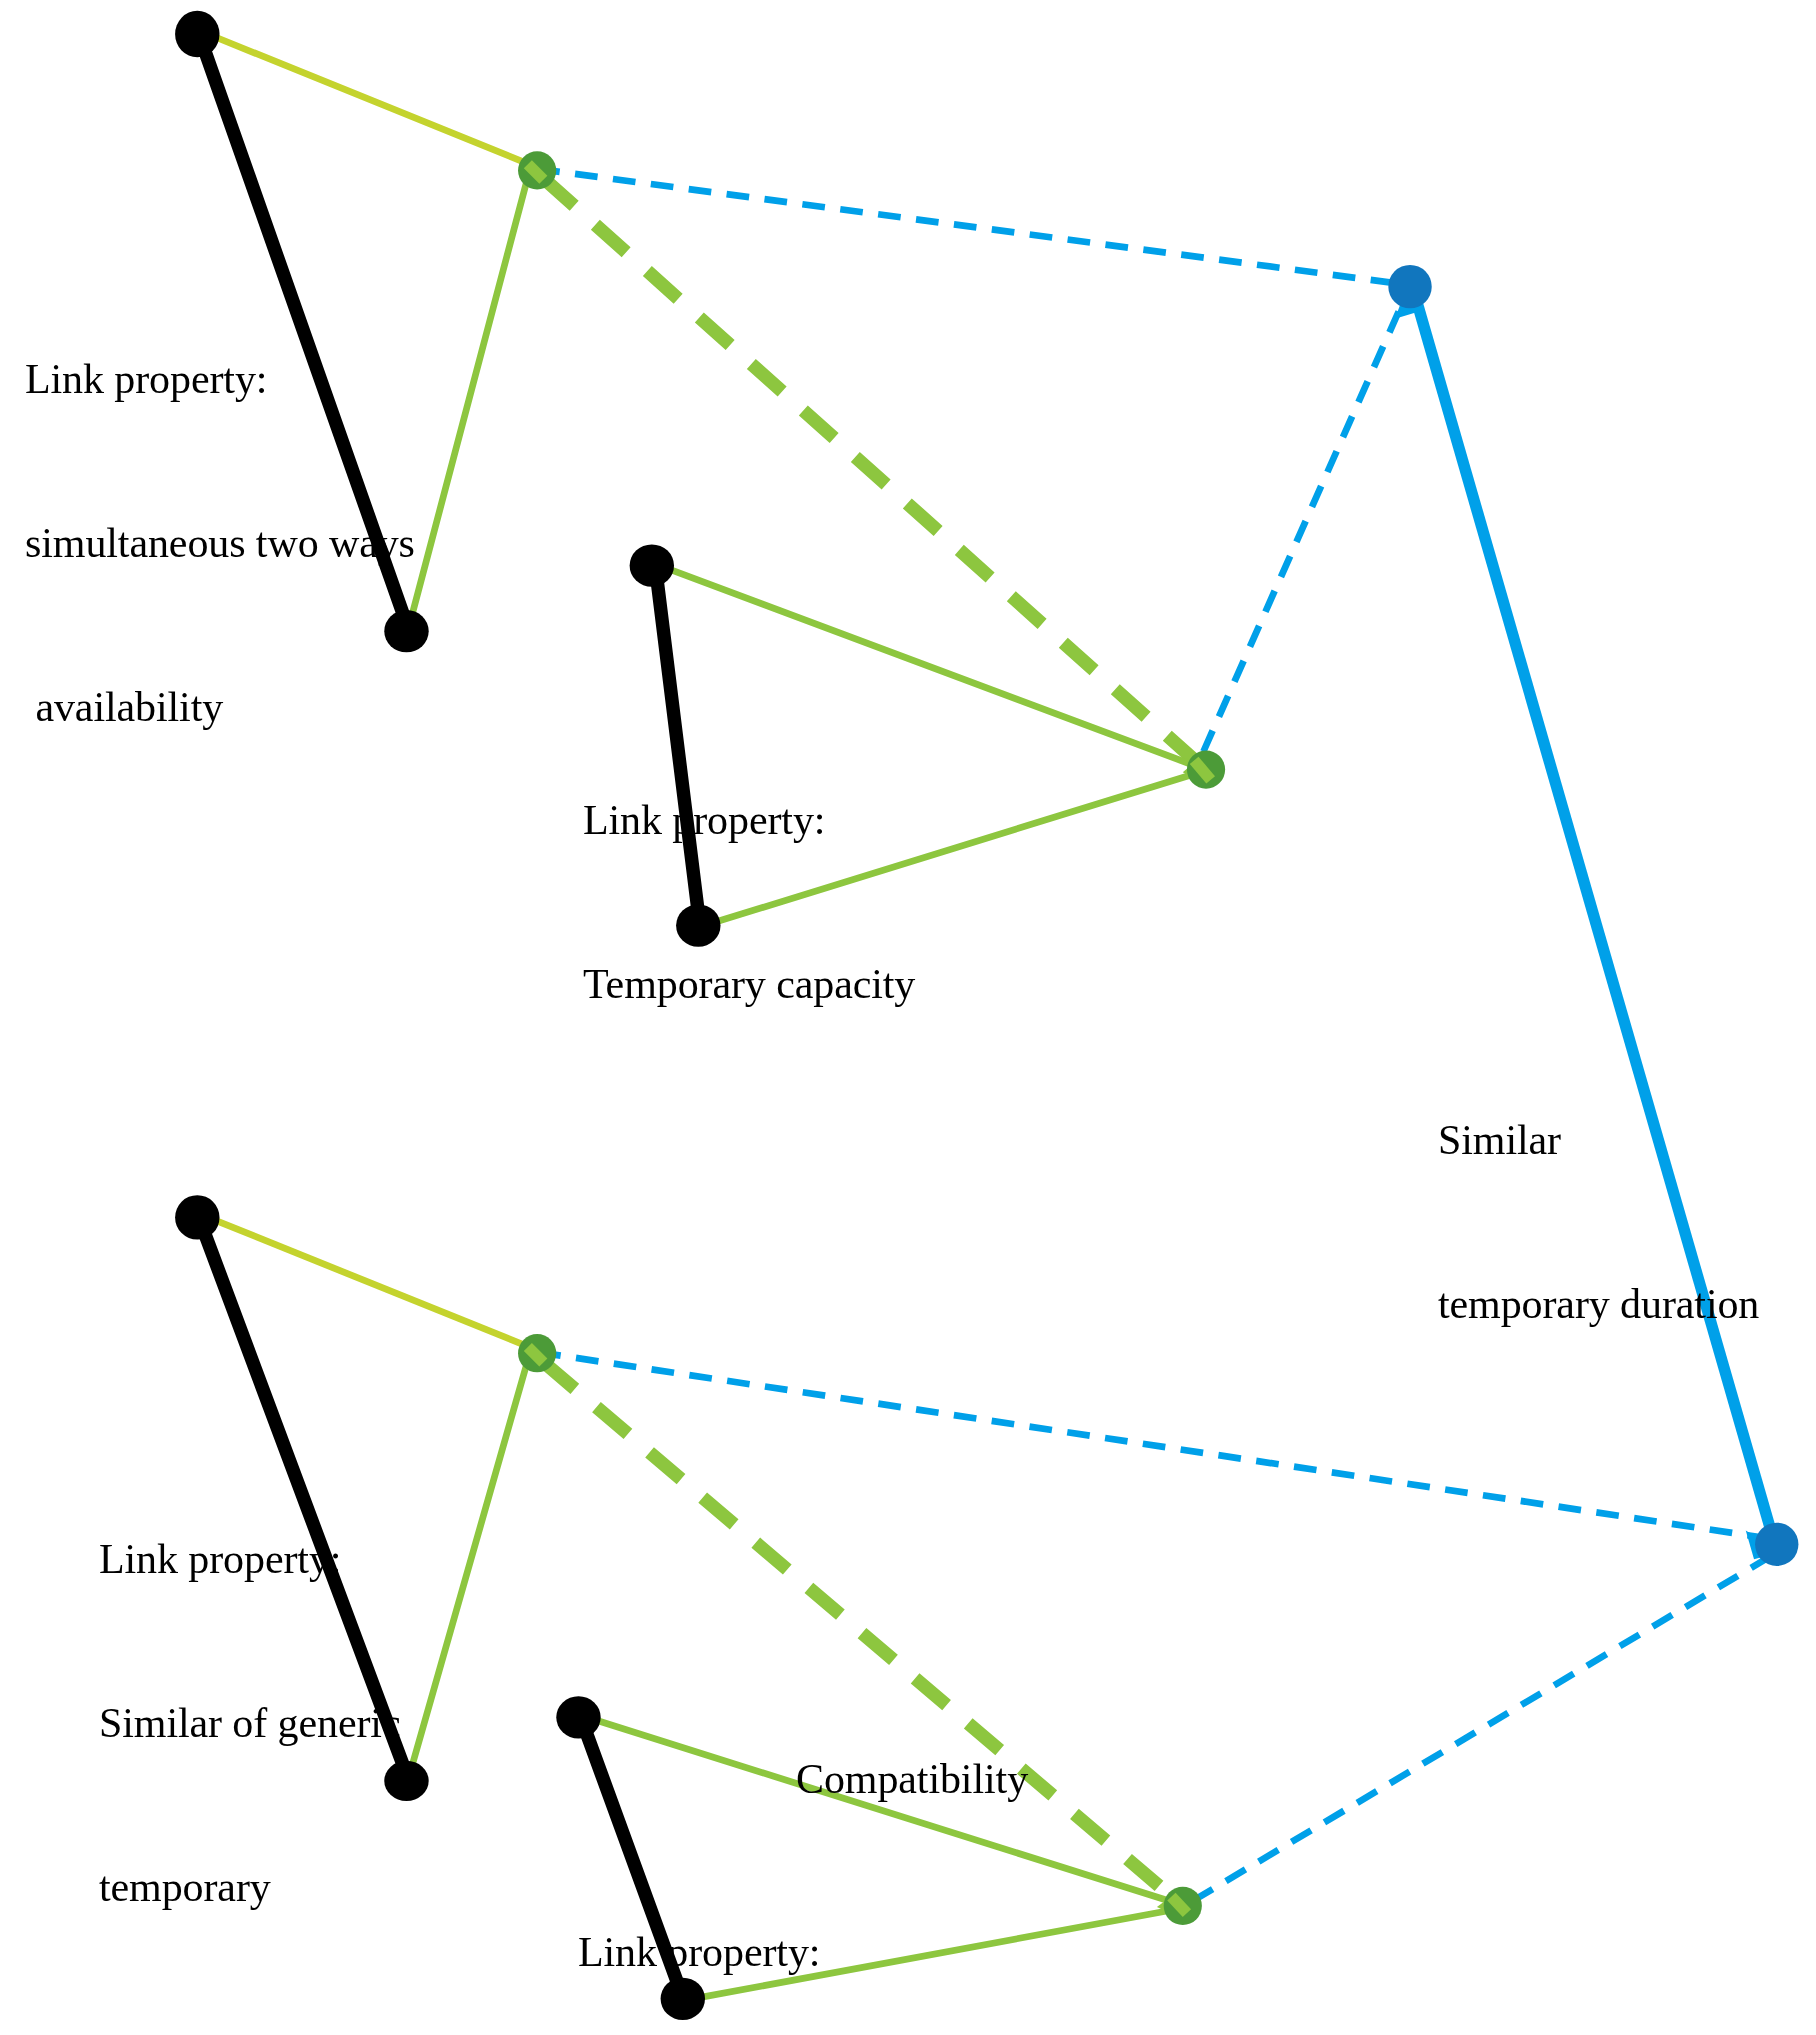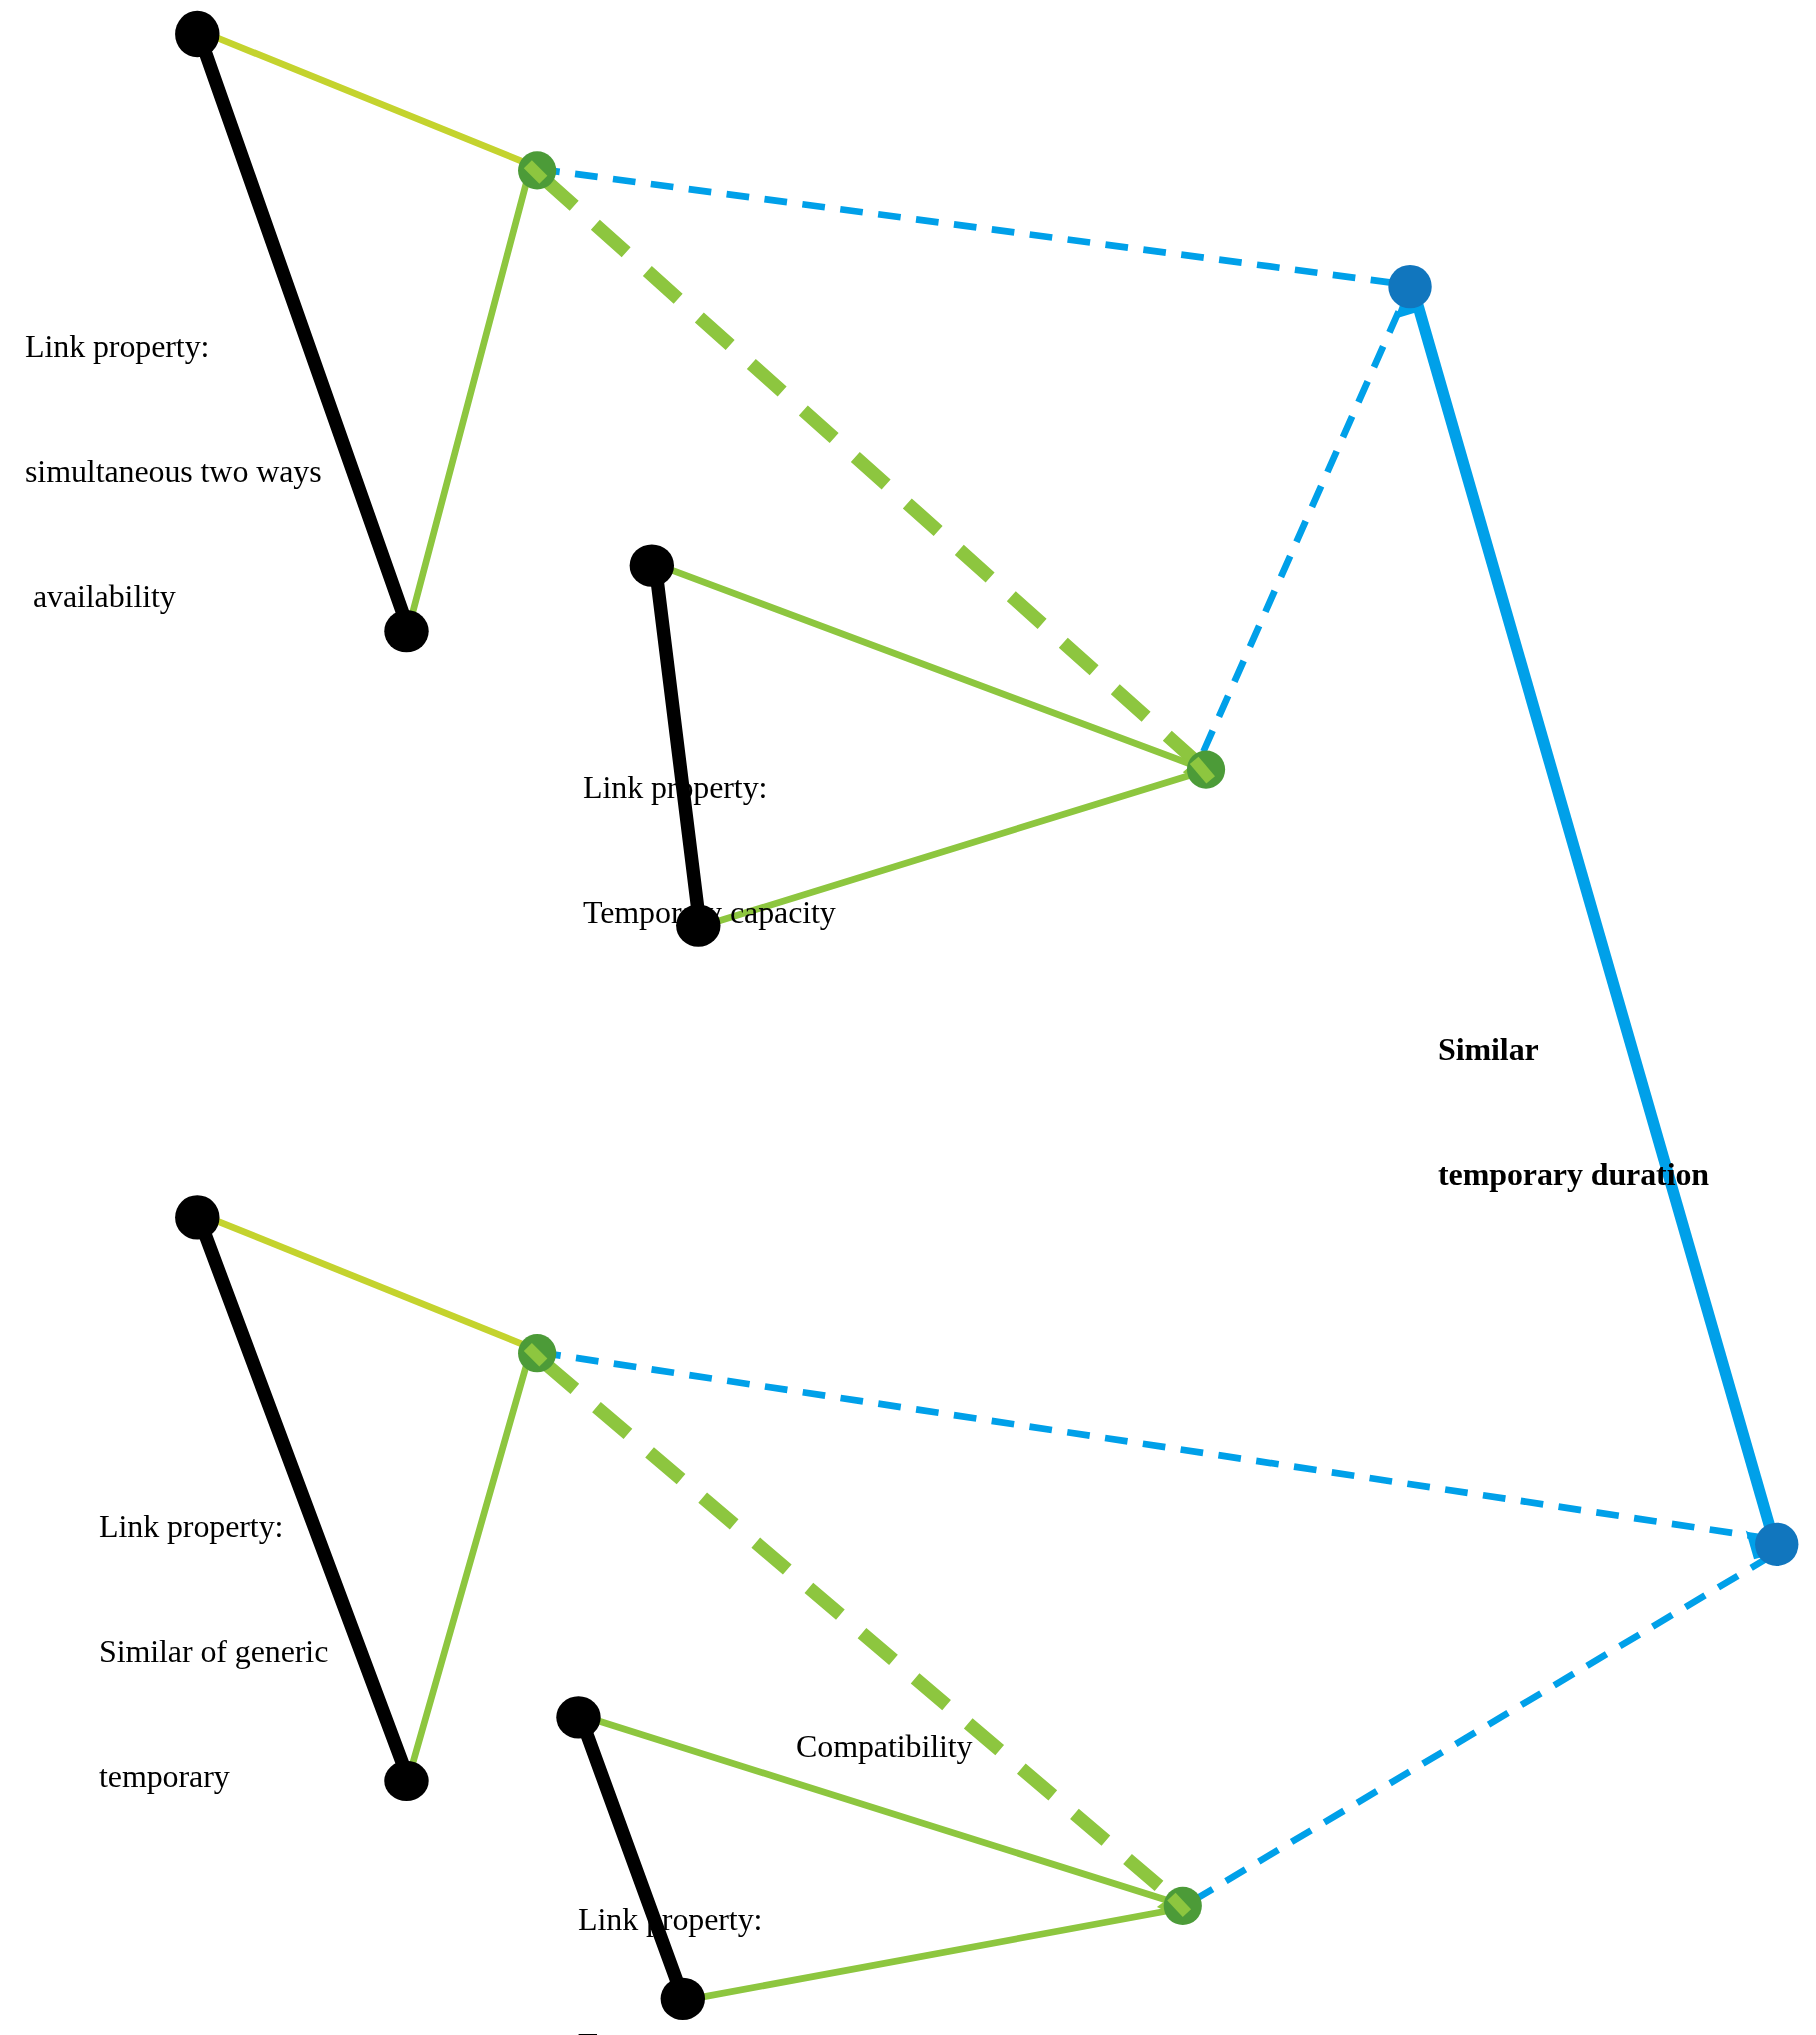--- a/index.html
+++ b/index.html
@@ -25,21 +25,21 @@
     top: 0;
     left: 0;
     width: 1816px;
     height: 2035px;
     display: block;
   }
   .label {
     position: absolute;
     color: #000000;
     font-family: "Liberation Serif", "DejaVu Serif", serif;
-    font-size: 32px;
+    font-size: 42px;
     line-height: 1.30;
     white-space: pre;
     letter-spacing: -0.1px;
   }
 </style>
 </head>
 <body>
 
 <div id="diagram-root">
 
@@ -117,21 +117,21 @@
     <div>simultaneous two ways</div>
     <div> availability</div>
   </div>
 
 
   <div class="label" style="left:583px; top:684px;">
     <div>Link property:</div>
     <div>Temporary capacity</div>
   </div>
 
-  <div class="label" style="left:1438px; top:946px;font-weight:bold;">
+  <div class="label" style="left:1438px; top:1004px;">
     <div>Similar</div>
     <div>temporary duration</div>
   </div>
 
   <div class="label" style="left:99px; top:1423px;">
     <div>Link property:</div>
     <div>Similar of generic</div>
     <div>temporary</div>
   </div>
 

